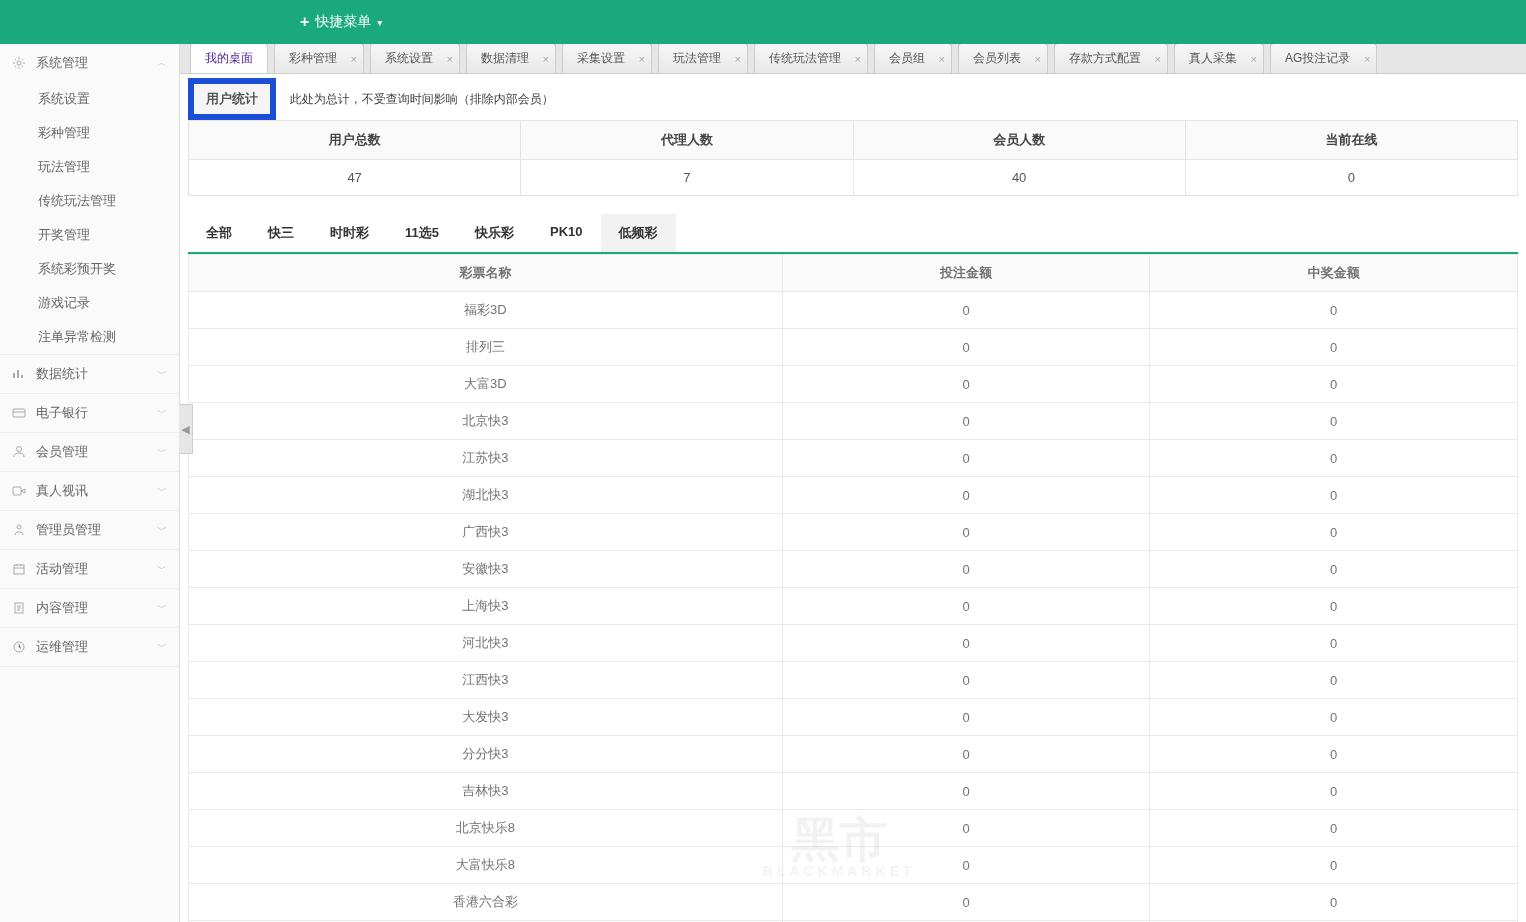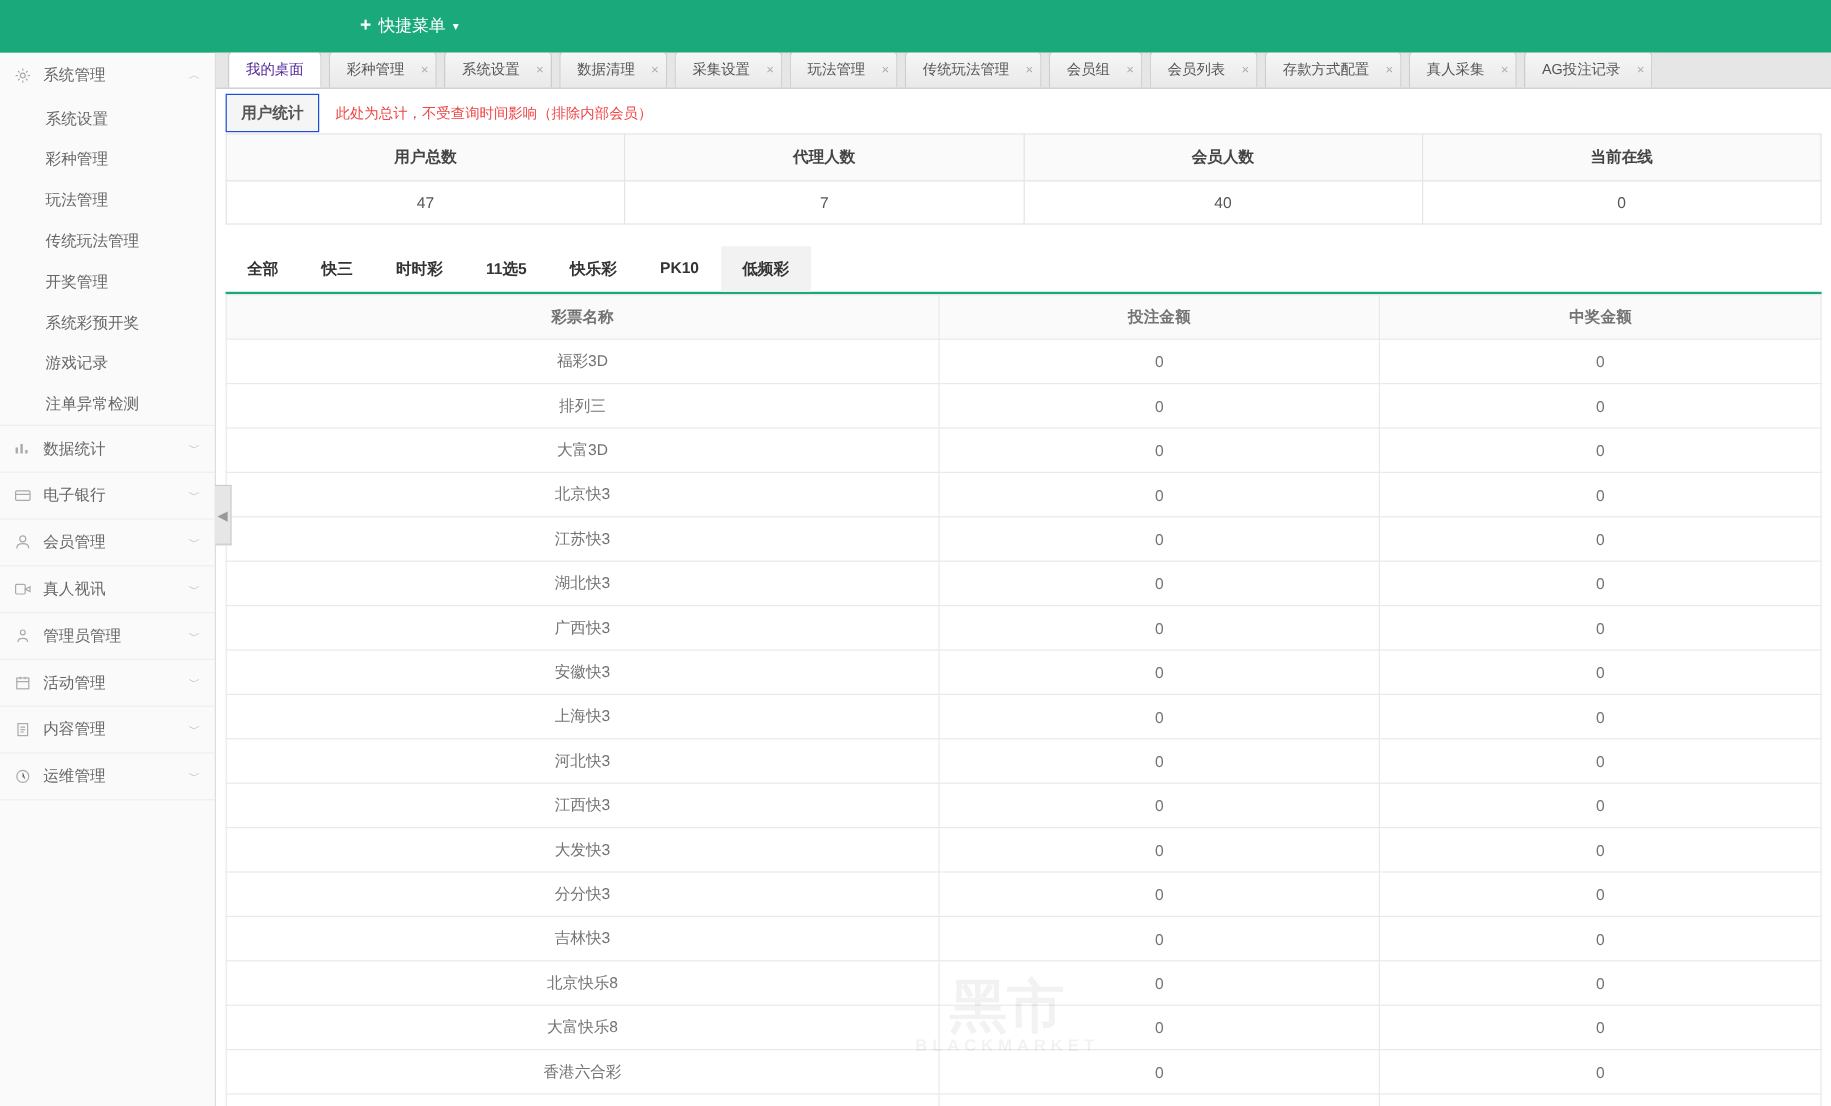--- a/index.html
+++ b/index.html
@@ -25,22 +25,22 @@
 .collapse-handle { position: absolute; left: -1px; top: 360px; width: 14px; height: 50px; background: #e6e6e6; border: 1px solid #ccc; border-left: none; display: flex; align-items: center; justify-content: center; color: #999; cursor: pointer; font-size: 11px; z-index: 5; }
 
 .tabs { display: flex; background: #e6e6e6; border-bottom: 1px solid #ccc; height: 30px; align-items: flex-end; overflow: hidden; padding-left: 10px; }
 .tab { position: relative; padding: 6px 26px 6px 14px; margin-right: 6px; background: linear-gradient(#f6f6f6,#e9e9e9); border: 1px solid #ccc; border-bottom: none; border-radius: 4px 4px 0 0; font-size: 12px; color: #555; cursor: pointer; white-space: nowrap; display: flex; align-items: center; }
 .tab.active { background: #fff; color: #4c1d95; }
 .tab .close { position: absolute; right: 6px; top: 50%; transform: translateY(-50%); font-size: 11px; color: #aaa; }
 .tab-first { padding-right: 14px; }
 
 .content { flex: 1; background: #fff; margin: 0; overflow-y: auto; padding: 0 8px 20px 8px; position: relative; }
 
-.user-stat-label { display: inline-block; background: #f5f5f5; border: 1px solid #1d4ed8; padding: 6px 12px; font-size: 13px; font-weight: bold; color: #555; margin-top: 4px; }
-.notice { color: #ef4444; font-size: 12px; padding: 4px 0 8px 10px; display: inline-block; }
+.user-stat-label { display: inline-block; background: #f5f5f5; border: 6px solid #1d4ed8; padding: 6px 12px; font-size: 13px; font-weight: bold; color: #555; margin-top: 4px; }
+.notice { color: #404040; font-size: 12px; padding: 4px 0 8px 10px; display: inline-block; }
 
 .stat-table { width: 100%; border-collapse: collapse; margin-bottom: 18px; }
 .stat-table th, .stat-table td { border: 1px solid #e4e4e4; padding: 10px; text-align: center; font-size: 13px; }
 .stat-table th { background: #fafafa; font-weight: bold; color: #444; }
 .stat-table td { color: #555; text-align: center; }
 
 .filter-tabs { display: flex; border-bottom: 2px solid #19a97b; text-align: right; }
 .filter-tab { padding: 10px 18px; font-size: 13px; font-weight: bold; color: #333; cursor: pointer; }
 .filter-tab.active { background: #f2f2f2; }
 

